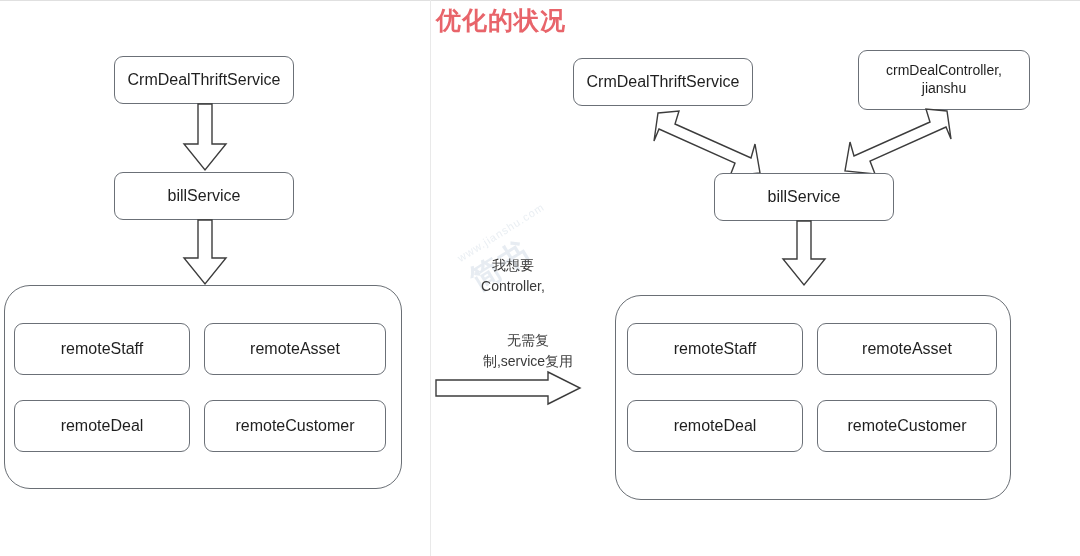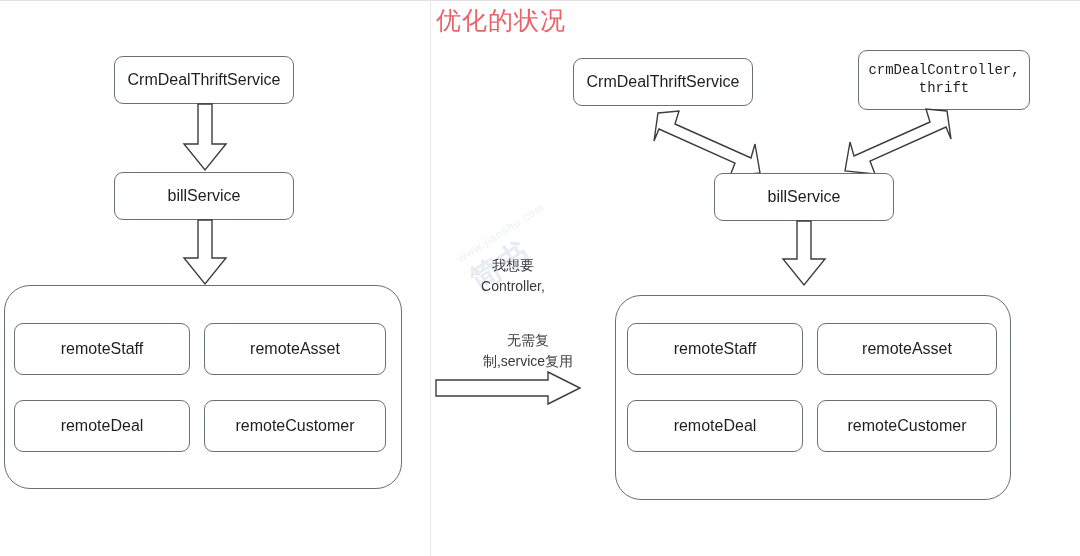--- a/index.html
+++ b/index.html
@@ -17,21 +17,21 @@
     height: 556px;
     background: #ffffff;
     overflow: hidden;
   }
   
   .title {
     position: absolute;
     left: 436px;
     top: 4px;
     font-size: 25px;
-    font-weight: 400;
+    font-weight: 700;
     letter-spacing: 1px;
     color: #e8646a;
     white-space: nowrap;
   }
   
   .divider {
     position: absolute;
     left: 430px;
     top: 0;
     width: 1px;
@@ -62,21 +62,20 @@
     line-height: 1.25;
     padding: 2px 6px;
   }
   .node.thin {
     border-color: #6b7077;
     border-width: 1.2px;
   }
   .node.multiline {
     font-size: 14px;
     line-height: 1.28;
-    font-family: Liberation Mono, monospace;
   }
   
   .group {
     position: absolute;
     box-sizing: border-box;
     border: 1.4px solid #6a6f75;
     border-radius: 26px;
     background: #ffffff;
   }
   
@@ -172,21 +171,21 @@
   <div class="arrow" style="left:436px; top:372px; width:146px; height:34px;">
     <svg width="146" height="34" viewBox="0 0 146 34">
       <path d="M0,8 L112,8 L112,0 L144,16 L112,32 L112,24 L0,24 Z"></path>
     </svg>
   </div>
 
   <div class="node thin" style="left:573px; top:58px; width:180px; height:48px;">CrmDealThriftService</div>
 
   <div class="node thin multiline" style="left:858px; top:50px; width:172px; height:60px; flex-direction:column;">
     <span>crmDealController,</span>
-    <span>thrift</span>
+    <span>jianshu</span>
   </div>
 
   <div class="arrow" style="left:652px; top:110px; width:110px; height:70px;">
     <svg width="110" height="70" viewBox="0 0 110 70">
       <path d="M6,3 L27,1 L23,14 L99,48 L103,34 L108,63 L78,66 L83,53 L7,19 L2,31 Z"></path>
     </svg>
   </div>
 
   <div class="arrow" style="left:843px; top:108px; width:110px; height:70px;">
     <svg width="110" height="70" viewBox="0 0 110 70">

